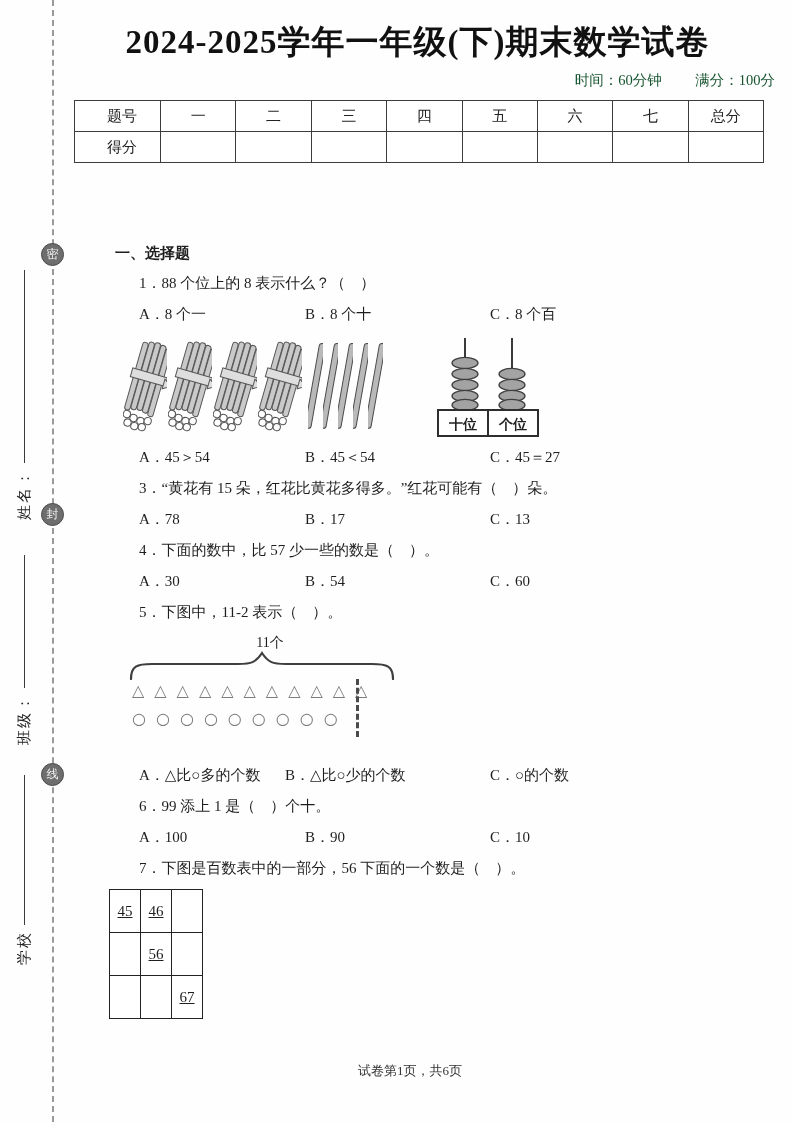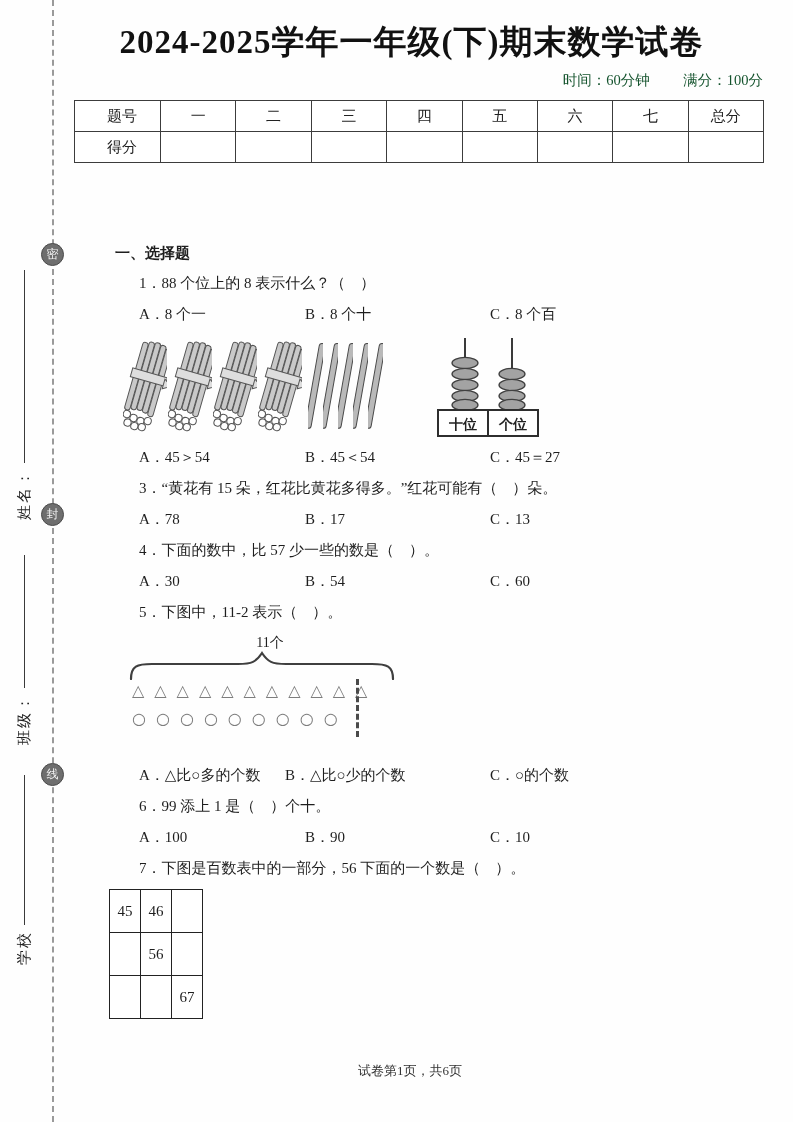--- a/index.html
+++ b/index.html
@@ -27,21 +27,21 @@
   .side-field {
     position:absolute; height:26px; display:flex; align-items:center;
     transform:rotate(-90deg);
     font-size:15px; letter-spacing:2px; color:#222; white-space:nowrap;
   }
   .side-field .blank-line { flex:1; height:0; border-top:1.5px solid #3a3a3a; margin-left:6px; }
   .f-name  { width:250px; left:-101px; top:382px; }
   .f-class { width:190px; left:-71px;  top:637px; }
   .f-school{ width:190px; left:-71px;  top:857px; }
   
-  .header { padding:20px 30px 0 60px; }
+  .header { padding:20px 18px 0 60px; }
   .title {
     text-align:center; font-size:33px; font-weight:bold; color:#111;
     letter-spacing:1px;
   }
   .subtitle {
     margin-top:6px; text-align:right; font-size:14.5px; color:#14532d;
   }
   .subtitle span { margin-left:30px; }
   
   table.score {
@@ -71,21 +71,21 @@
   .brace-label { position:absolute; left:112px; top:0; width:60px; text-align:center; font-size:14px; }
   .brace-svg { position:absolute; left:0; top:17px; }
   .tri-row, .cir-row {
     position:absolute; left:4px; white-space:nowrap; color:#7d7d7d;
     font-family:"DejaVu Sans",sans-serif; font-size:16px; letter-spacing:10px;
   }
   .tri-row { top:48px; }
   .cir-row { top:76px; }
   .cut-line { position:absolute; left:228px; top:46px; height:58px; width:0; border-left:3px dashed #4a4a4a; }
   
-  table.hundred { border-collapse:collapse; margin:6px 0 0 -6px; table-layout:fixed; }
+  table.hundred { border-collapse:collapse; margin:6px 0 0 -6px; table-layout:fixed;text-decoration:underline; }
   table.hundred td {
     width:31px; height:43px; border:1.8px solid #222; text-align:center;
     font-size:15px; background:#fff;
   }
   
   .footer {
     position:absolute; top:1062px; left:60px; width:700px;
     text-align:center; font-size:13px; color:#333;
   }
 </style>

